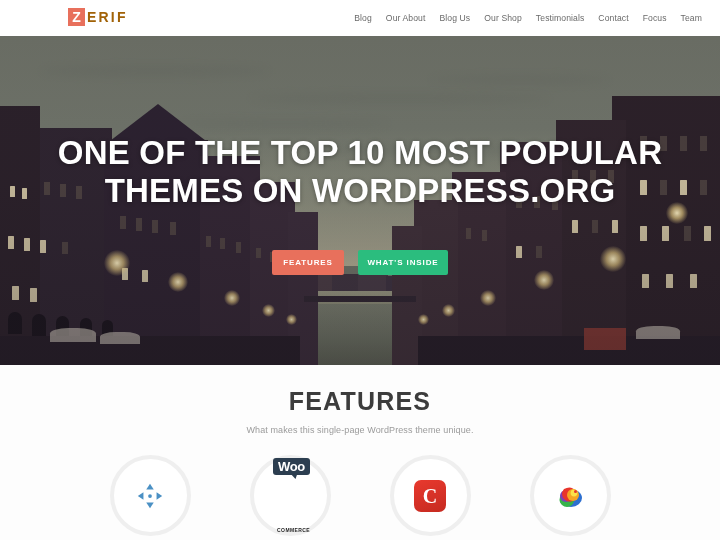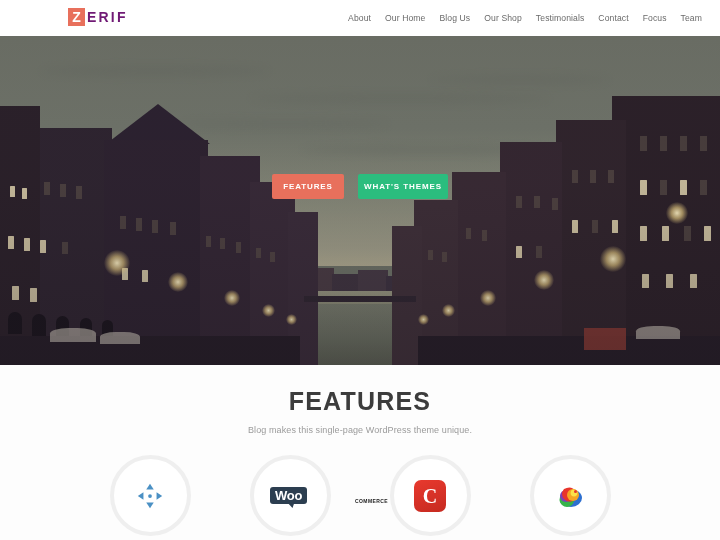--- a/index.html
+++ b/index.html
@@ -24,21 +24,21 @@
   .logo-z {
     display:inline-flex; align-items:center; justify-content:center;
     width:17px; height:18px;
     background:#e8705c;
     color:#ffffff;
     font-size:14px; font-weight:bold;
     letter-spacing:0px;
     font-family:"Liberation Sans", sans-serif;
   }
   .logo-rest {
-    color:#701a75; font-size:14px; font-weight:bold;
+    color:#a16207; font-size:14px; font-weight:bold;
     letter-spacing:2.2px; margin-left:2px;
     font-family:"Liberation Sans", sans-serif;
   }
   .main-nav {
     position:absolute; right:18px; top:0; height:36px;
     display:flex; align-items:center; gap:14px;
   }
   .nav-item {
     font-size:8.6px; color:#6a6a6a; text-decoration:none;
     white-space:nowrap; letter-spacing:0.1px;
@@ -155,21 +155,21 @@
     cursor:pointer;
   }
   .feature-circle {
     width:81px; height:81px; border-radius:50%;
     border:4px solid #efefef; background:#ffffff;
     display:flex; align-items:center; justify-content:center;
   }
 
   
   .woo {
-    width:40px; display:flex; flex-direction:row; align-items:flex-end;gap:48px;
+    width:40px; display:flex; flex-direction:column; align-items:flex-end;gap:48px;
   }
   .woo-bubble {
     position:relative;
     background:#2c3e50; color:#ffffff;
     font-size:13px; font-weight:bold; letter-spacing:-.3px;
     padding:2px 5px 2px 5px; border-radius:3px;
     line-height:13px;
     font-family:"Liberation Sans", sans-serif;
   }
   .woo-bubble::after {
@@ -198,22 +198,22 @@
 <body>
 
 <div id="page">
 
   <div class="site-header">
     <div class="logo-wrap">
       <span class="logo-z">Z</span>
       <span class="logo-rest">ERIF</span>
     </div>
     <nav class="main-nav">
-      <a class="nav-item">About</a>
-      <a class="nav-item">Our Home</a>
+      <a class="nav-item">Blog</a>
+      <a class="nav-item">Our About</a>
       <a class="nav-item">Blog Us</a>
       <a class="nav-item">Our Shop</a>
       <a class="nav-item">Testimonials</a>
       <a class="nav-item">Contact</a>
       <a class="nav-item">Focus</a>
       <a class="nav-item">Team</a>
     </nav>
   </div>
 
   <section class="hero">
@@ -332,30 +332,31 @@
       <div class="quay" style="left:418px; top:300px; width:302px; height:29px;"></div>
       <div class="banner-red" style="left:584px; top:292px; width:42px; height:22px;"></div>
       <div class="awning" style="left:636px; top:290px; width:44px; height:13px;"></div>
 
       <div class="bldg" style="left:304px; top:260px; width:112px; height:6px; background:#2e2530;"></div>
 
       <div class="hero-tint"></div>
     </div>
 
     <div class="hero-content">
+      <h1 class="hero-title">ONE OF THE TOP 10 MOST POPULAR THEMES ON WORDPRESS.ORG</h1>
       <div class="hero-buttons">
         <button class="btn btn-features">FEATURES</button>
-        <button class="btn btn-inside">WHAT'S THEMES</button>
+        <button class="btn btn-inside">WHAT'S INSIDE</button>
       </div>
     </div>
   </section>
 
   <section class="features">
     <h2 class="features-title">FEATURES</h2>
-    <p class="features-sub">Blog makes this single-page WordPress theme unique.</p>
+    <p class="features-sub">What makes this single-page WordPress theme unique.</p>
 
     <div class="feature-row">
 
       <div class="feature-item">
         <div class="feature-circle">
           <svg width="30" height="30" viewBox="0 0 32 32">
             <g fill="#4a90c4">
               <polygon points="16,3 20,9 12,9"></polygon>
               <polygon points="16,29 20,23 12,23"></polygon>
               <polygon points="3,16 9,12 9,20"></polygon>

